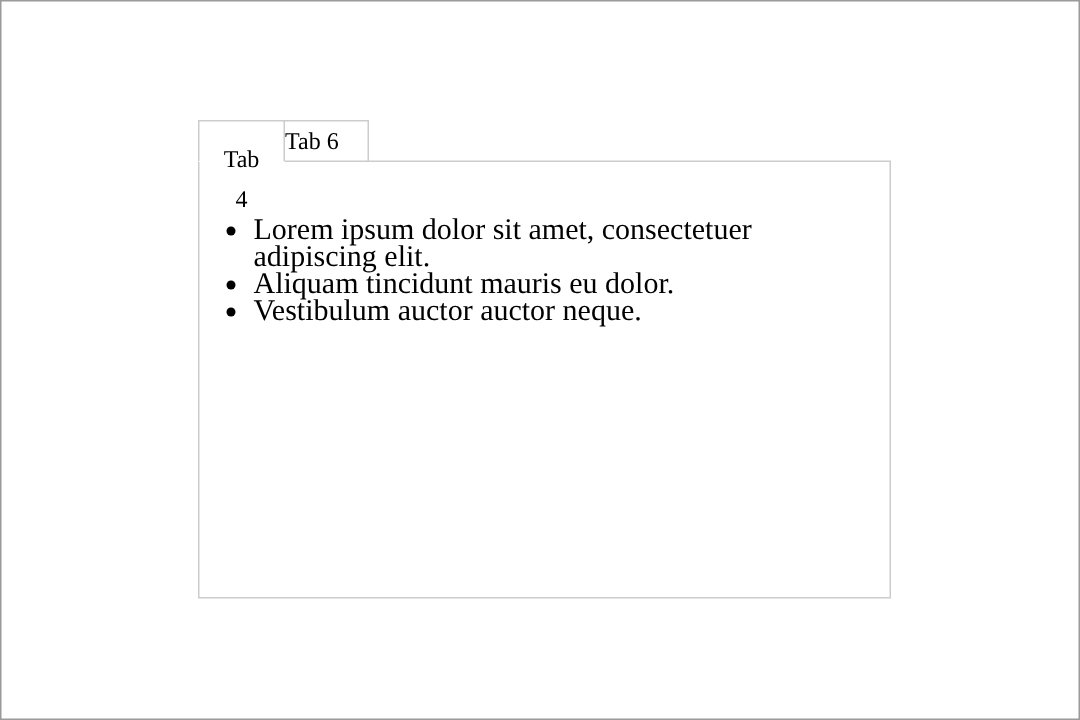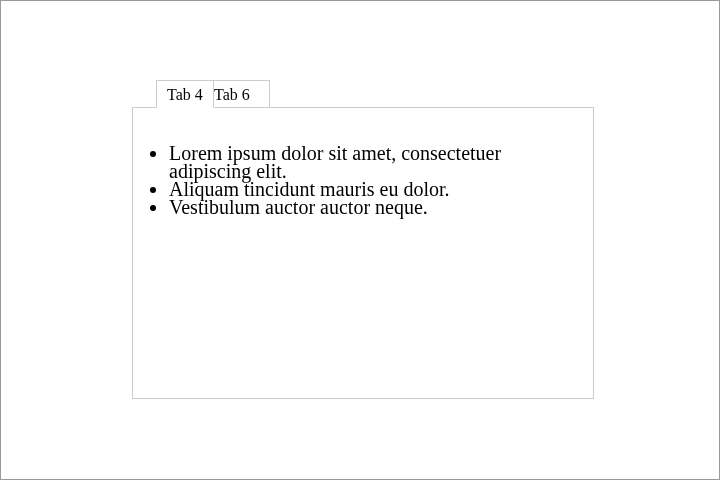--- a/index.html
+++ b/index.html
@@ -17,21 +17,21 @@
     display: flex; z-index: 2;
   }
   .tab {
     box-sizing: border-box; height: 28px;
     border: 1px solid #cccccc; border-left: none;
     background: #fff; font-size: 16px; line-height: 27px;
     padding: 0 10px; cursor: pointer;
   }
   .tab:first-child { border-left: 1px solid #cccccc; }
   .tab.active { border-bottom: 1px solid #ffffff; }
-  .tab-4 { width: 58px; text-align: center; padding: 0; margin-left: 24px; }
+  .tab-4 { width: 58px; text-align: center; padding: 12px; }
   .tab-5 { width: 57px; text-align: center; padding: 0; }
   .tab-6 { width: 56px; text-align: left; padding: 0; }
   .panel {
     position: absolute; left: 131px; top: 106px;
     width: 460px; height: 290px;
     border: 1px solid #cccccc; background: #fff; z-index: 1;
   }
   .panel ul {
     margin: 16px; padding: 0 0 0 20px;
     position: absolute; left: 0; top: 20px;

